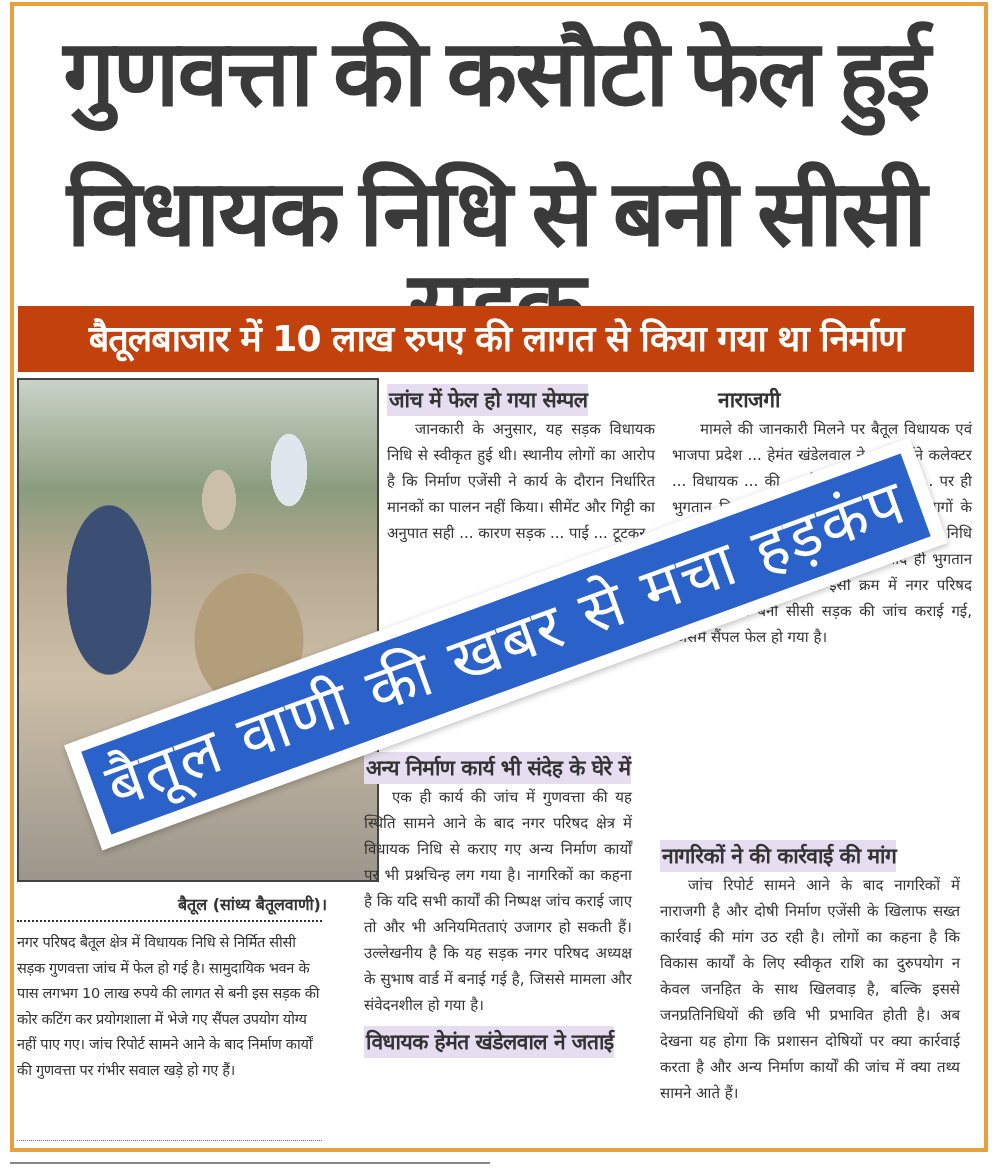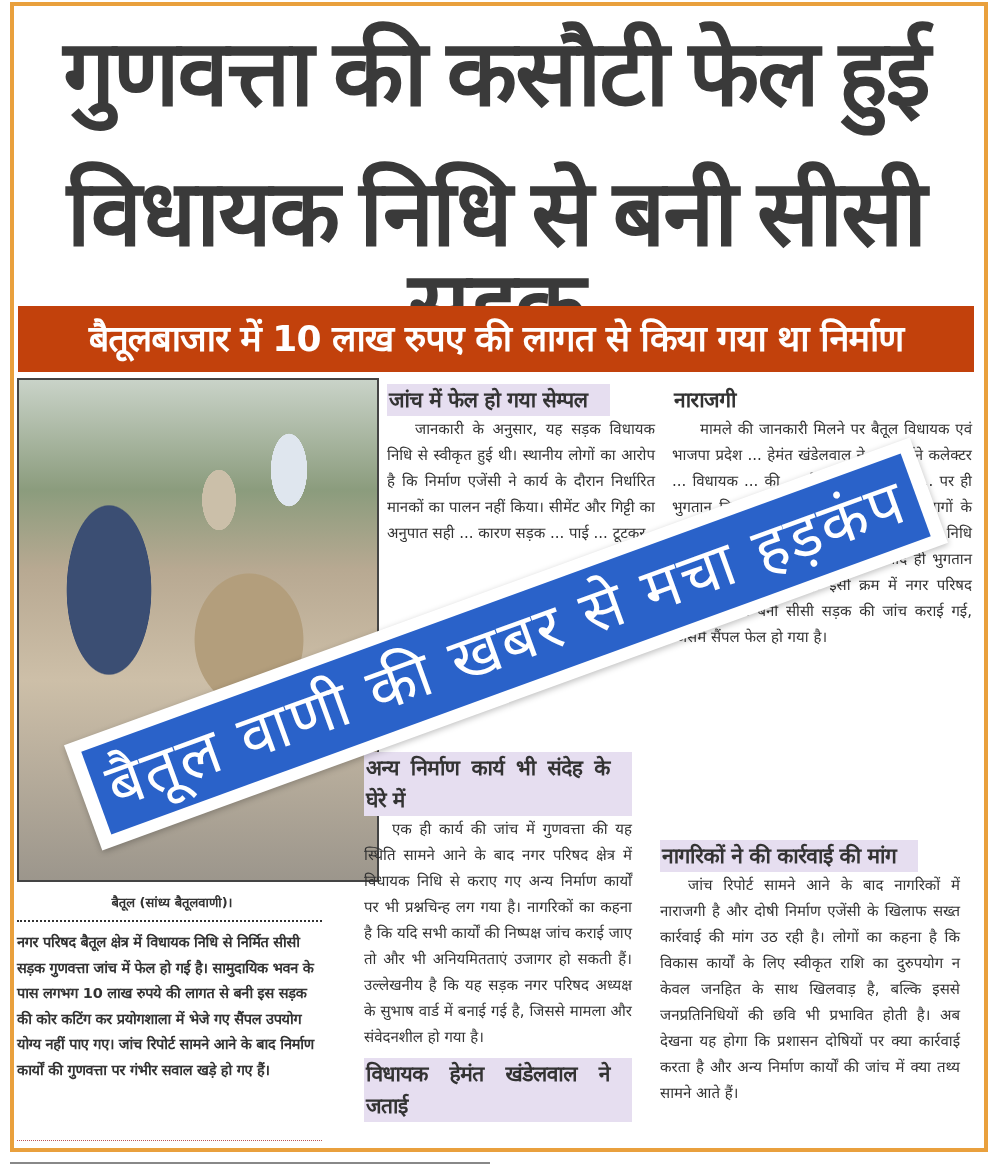--- a/index.html
+++ b/index.html
@@ -31,40 +31,40 @@
       background:
         radial-gradient(ellipse 70px 140px at 90px 210px, #3b4e73 0%, #3b4e73 60%, transparent 61%),
         radial-gradient(ellipse 90px 110px at 230px 260px, #b39e7c 0%, #b39e7c 60%, transparent 61%),
         radial-gradient(ellipse 30px 60px at 270px 90px, #dfe6ee 0%, #dfe6ee 60%, transparent 61%),
         radial-gradient(ellipse 28px 50px at 200px 120px, #cbbfa9 0%, #cbbfa9 60%, transparent 61%),
         linear-gradient(180deg, #c9d3c8 0%, #8b9c7d 22%, #b8a992 38%, #cdbfa8 60%, #9c968c 100%);
       overflow: hidden;
     }
 
     .caption-city {
-      position: absolute; left: 17px; top: 893px; width: 310px; text-align: center;
-      font-weight: bold; font-size: 13px; color: #333;
+      position: absolute; left: 17px; top: 893px; width: 310px; text-align: right;
+      font-weight: bold; font-size: 16px; color: #333;
     }
     .dotted {
       position: absolute; left: 17px; width: 305px; border-top: 2px dotted #333;
     }
     .dotted.red { border-top: 1px dotted #b55; }
     .summary {
       position: absolute; left: 17px; top: 930px; width: 305px;
-      font-weight: bold; font-size: 14.5px; line-height: 25.5px; color: #333;
+      font-weight: normal; font-size: 14.5px; line-height: 25.5px; color: #333;
       letter-spacing: -0.3px;
     }
 
     .col { position: absolute; font-size: 15px; line-height: 26px; color: #333; text-align: justify; }
     .col p { text-indent: 28px; }
     .sechead {
       display: inline-block; background: #e6def0; font-weight: bold; color: #333;
-      font-size: 21px; line-height: 32px; padding: 0 22px 0 2px; letter-spacing: -0.5px;
+      font-size: 21px; line-height: 32px; padding: 0 0 0 2px; letter-spacing: -0.5px;
     }
-    .sechead.plain { background: transparent; }
+    .sechead.plain { background: transparent; margin-left: 44px; }
 
     .colA { left: 387px; top: 384px; width: 268px; }
     .colA2 { left: 364px; top: 752px; width: 268px; }
     .colB { left: 672px; top: 384px; width: 300px; }
     .colB2 { left: 660px; top: 840px; width: 300px; }
 
     .bottom-rule {
       position: absolute; left: 10px; top: 1162px; width: 480px; border-top: 2px solid #888;
     }
 

